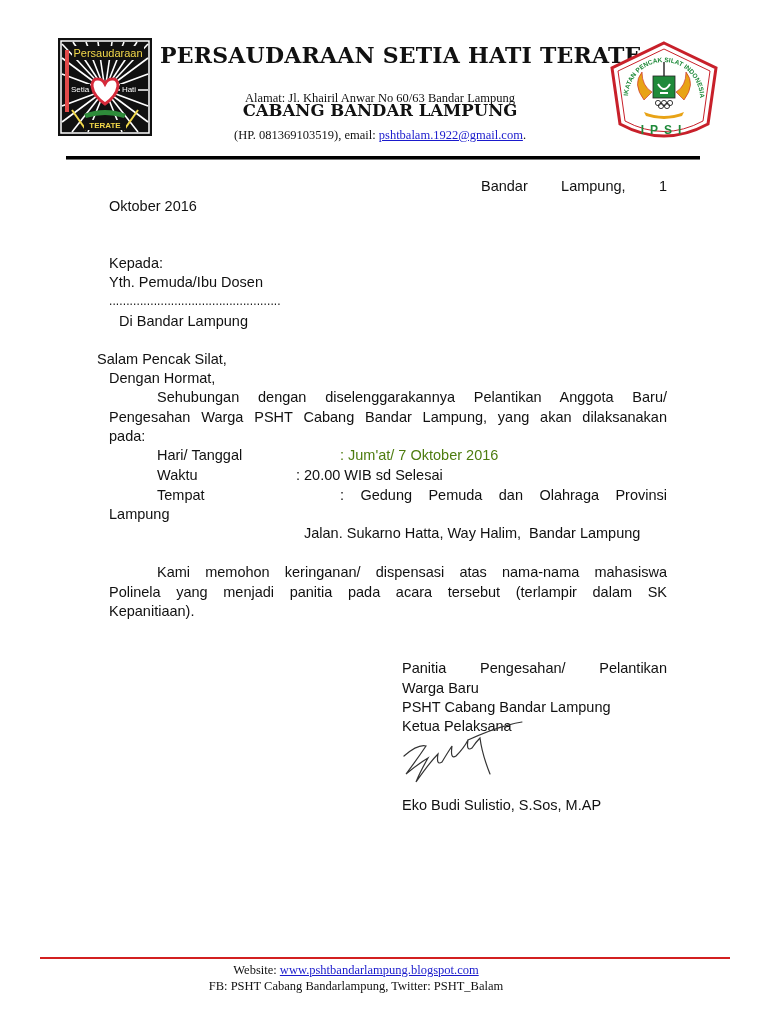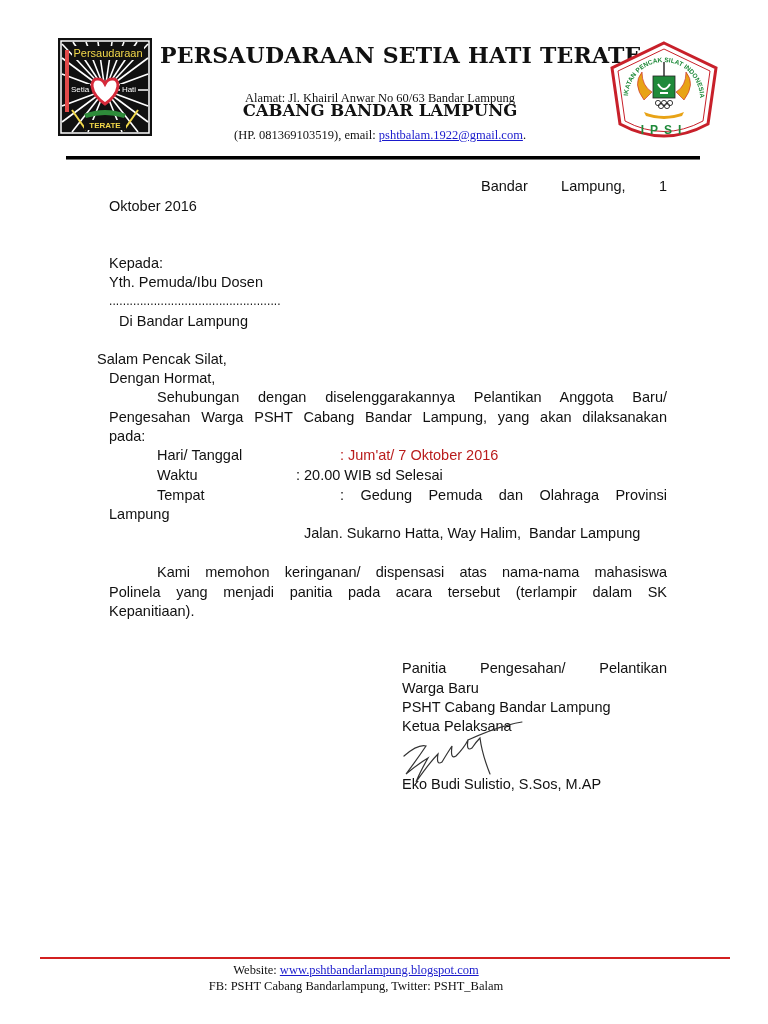--- a/index.html
+++ b/index.html
@@ -108,21 +108,21 @@
 <div class="abs t" style="left:119px;top:312px;">Di Bandar Lampung</div>
 
 <div class="abs t" style="left:97px;top:350px;">Salam Pencak Silat,</div>
 <div class="abs t" style="left:109px;top:369px;">Dengan Hormat,</div>
 
 <div class="abs t just" style="left:157px;top:388px;width:510px;">Sehubungan dengan diselenggarakannya Pelantikan Anggota Baru/</div>
 <div class="abs t just" style="left:109px;top:408px;width:558px;">Pengesahan Warga PSHT Cabang Bandar Lampung, yang akan dilaksanakan</div>
 <div class="abs t" style="left:109px;top:427px;">pada:</div>
 
 <div class="abs t" style="left:157px;top:446px;">Hari/ Tanggal</div>
-<div class="abs t" style="left:340px;top:446px;color:#b91c1c;">: Jum'at/ 7 Oktober 2016</div>
+<div class="abs t" style="left:340px;top:446px;color:#4d7c0f;">: Jum'at/ 7 Oktober 2016</div>
 <div class="abs t" style="left:157px;top:466px;">Waktu</div>
 <div class="abs t" style="left:296px;top:466px;">: 20.00 WIB sd Selesai</div>
 <div class="abs t" style="left:157px;top:486px;">Tempat</div>
 <div class="abs t just" style="left:340px;top:486px;width:327px;">: Gedung Pemuda dan Olahraga Provinsi</div>
 <div class="abs t" style="left:109px;top:505px;">Lampung</div>
 <div class="abs t" style="left:304px;top:524px;white-space:pre;">Jalan. Sukarno Hatta, Way Halim,  Bandar Lampung</div>
 
 <div class="abs t just" style="left:157px;top:563px;width:510px;">Kami memohon keringanan/ dispensasi atas nama-nama mahasiswa</div>
 <div class="abs t just" style="left:109px;top:583px;width:558px;">Polinela yang menjadi panitia pada acara tersebut (terlampir dalam SK</div>
 <div class="abs t" style="left:109px;top:602px;">Kepanitiaan).</div>
@@ -130,19 +130,19 @@
 <div class="abs t just" style="left:402px;top:659px;width:265px;">Panitia Pengesahan/ Pelantikan</div>
 <div class="abs t" style="left:402px;top:679px;">Warga Baru</div>
 <div class="abs t" style="left:402px;top:698px;">PSHT Cabang Bandar Lampung</div>
 <div class="abs t" style="left:402px;top:717px;">Ketua Pelaksana</div>
 <div class="abs" style="left:398px;top:718px;width:140px;height:72px;">
   <svg width="140" height="72" viewBox="0 0 140 72">
     <path d="M6 38 Q 20 26 28 28 Q 20 40 8 56 Q 20 46 30 40 Q 22 54 18 64 Q 32 44 40 36 Q 38 48 44 44 Q 50 34 54 28 Q 52 42 58 38 Q 66 30 70 22 Q 68 34 74 30 Q 78 24 82 20 Q 84 36 92 56 M 70 22 Q 100 8 124 4" fill="none" stroke="#333" stroke-width="1.2" stroke-linecap="round"></path>
     <circle cx="48" cy="12" r="1.3" fill="#333"></circle>
   </svg>
 </div>
-<div class="abs t" style="left:402px;top:775px;">Eko Budi Sulistio, S.Sos, M.AP</div>
+<div class="abs t" style="left:402px;top:796px;">Eko Budi Sulistio, S.Sos, M.AP</div>
 
 <div class="abs footer-rule"></div>
 <div class="abs foot" style="top:963px;">
   <span>Website: </span><a class="link">www.pshtbandarlampung.blogspot.com</a>
 </div>
 <div class="abs foot" style="top:979px;">FB: PSHT Cabang Bandarlampung, Twitter: PSHT_Balam</div>
 
 </body></html>

